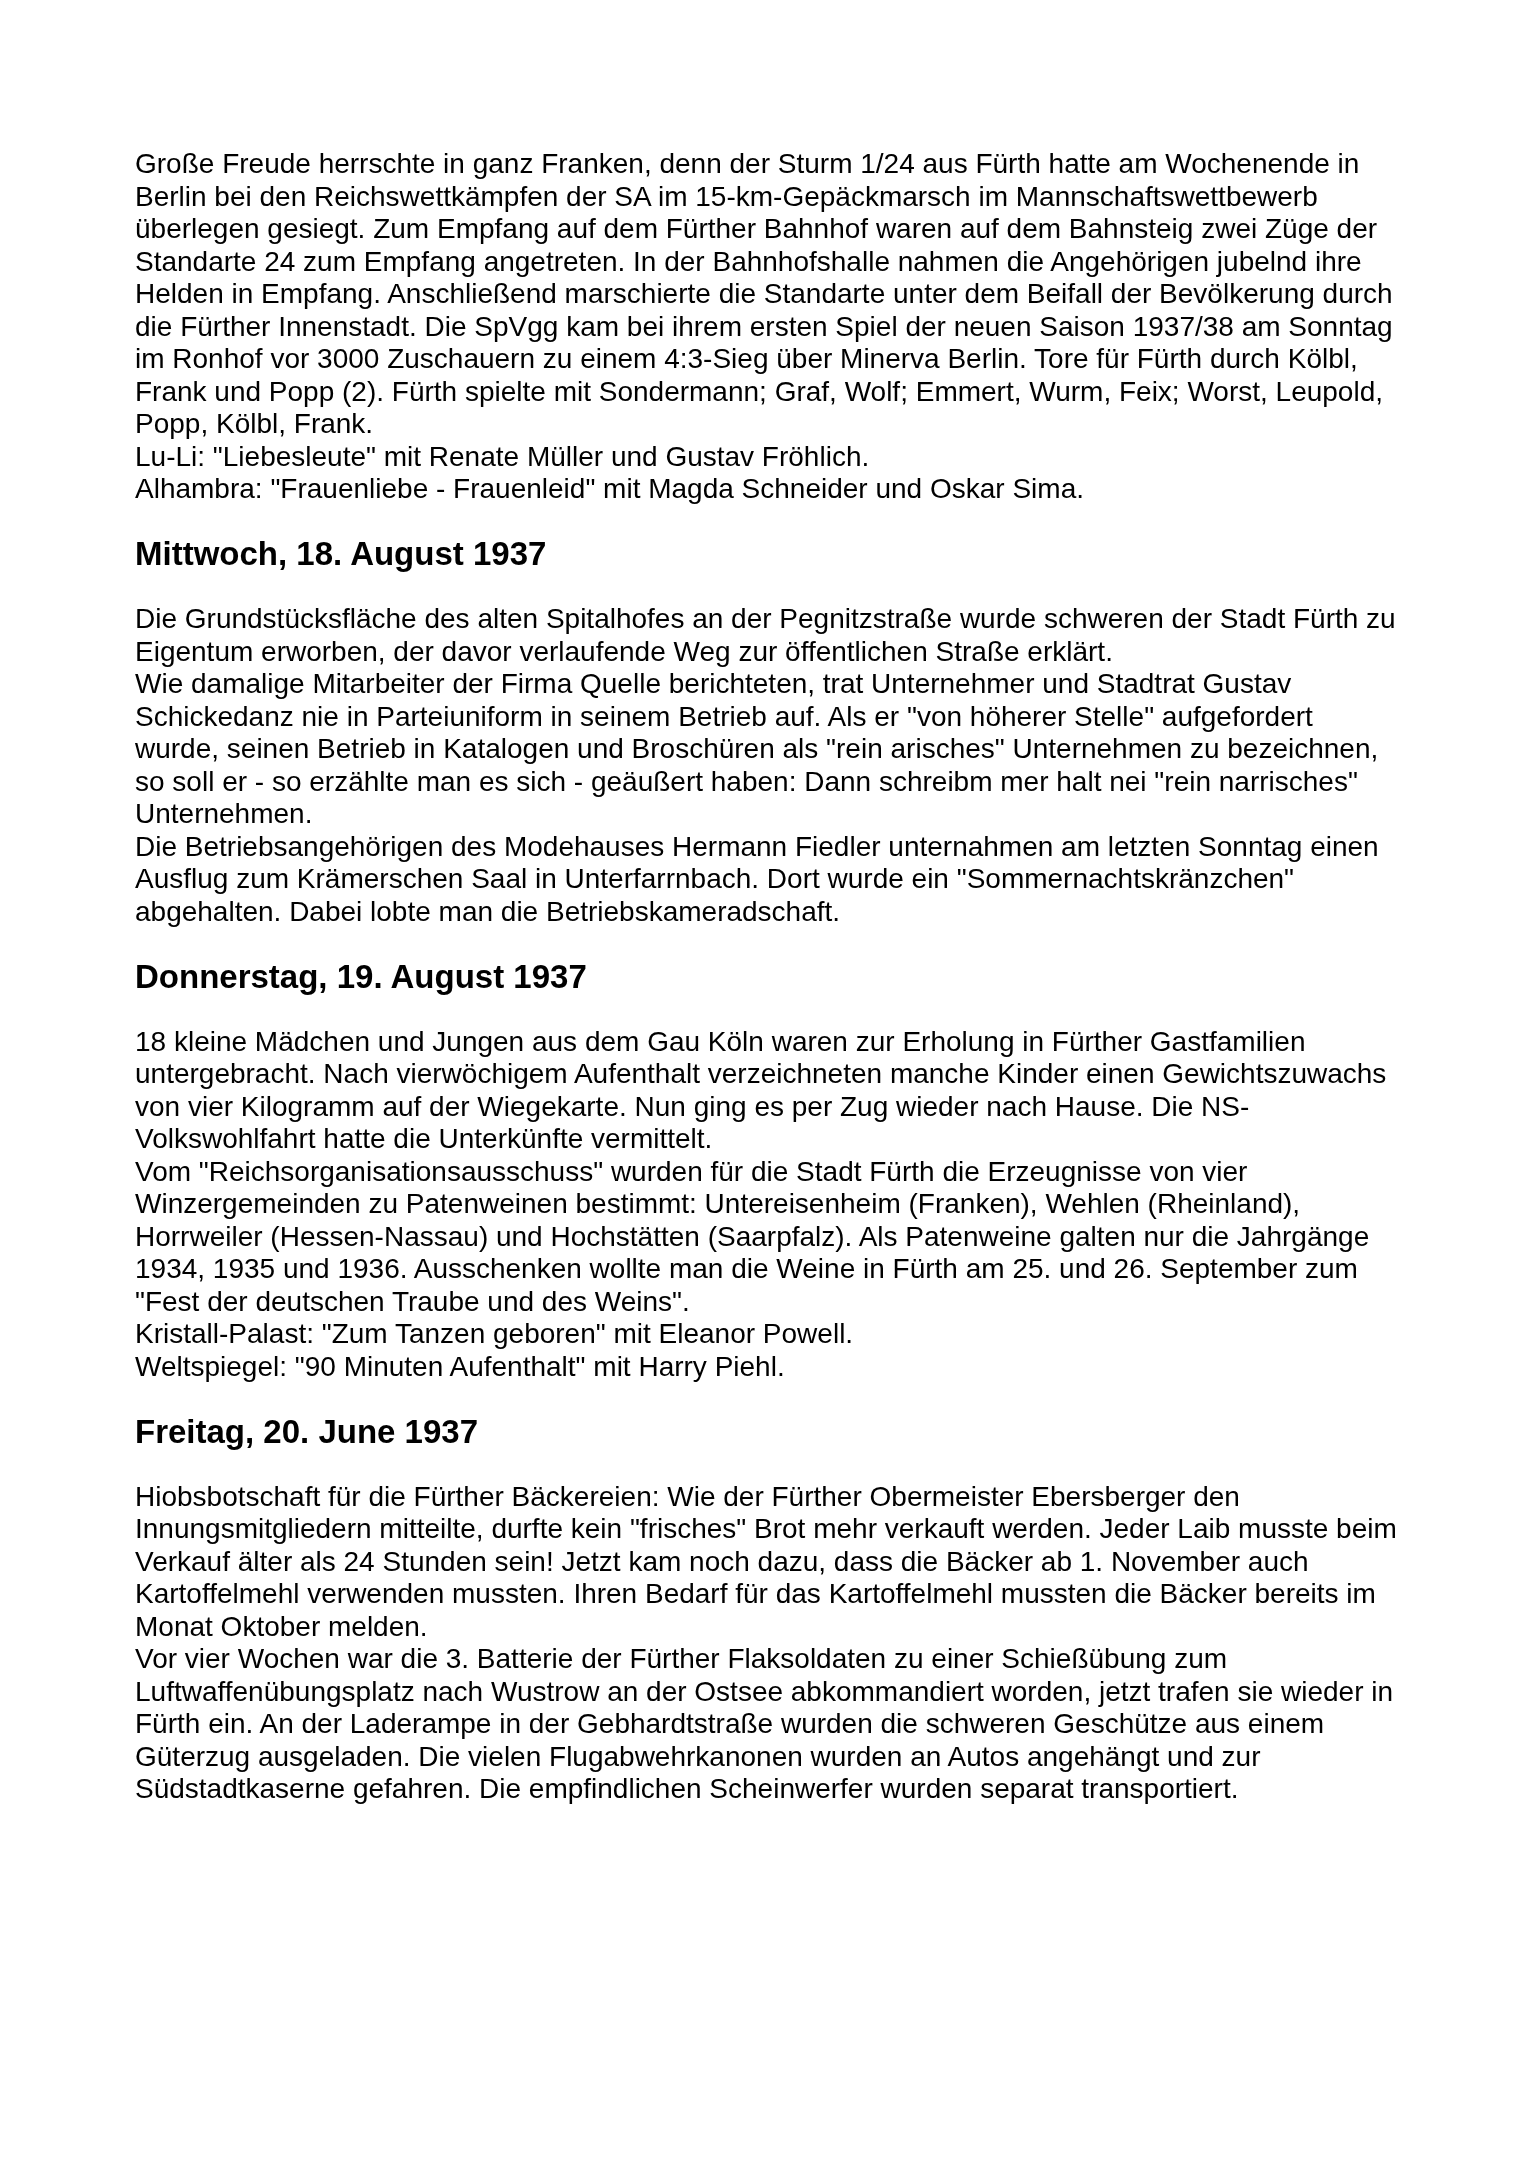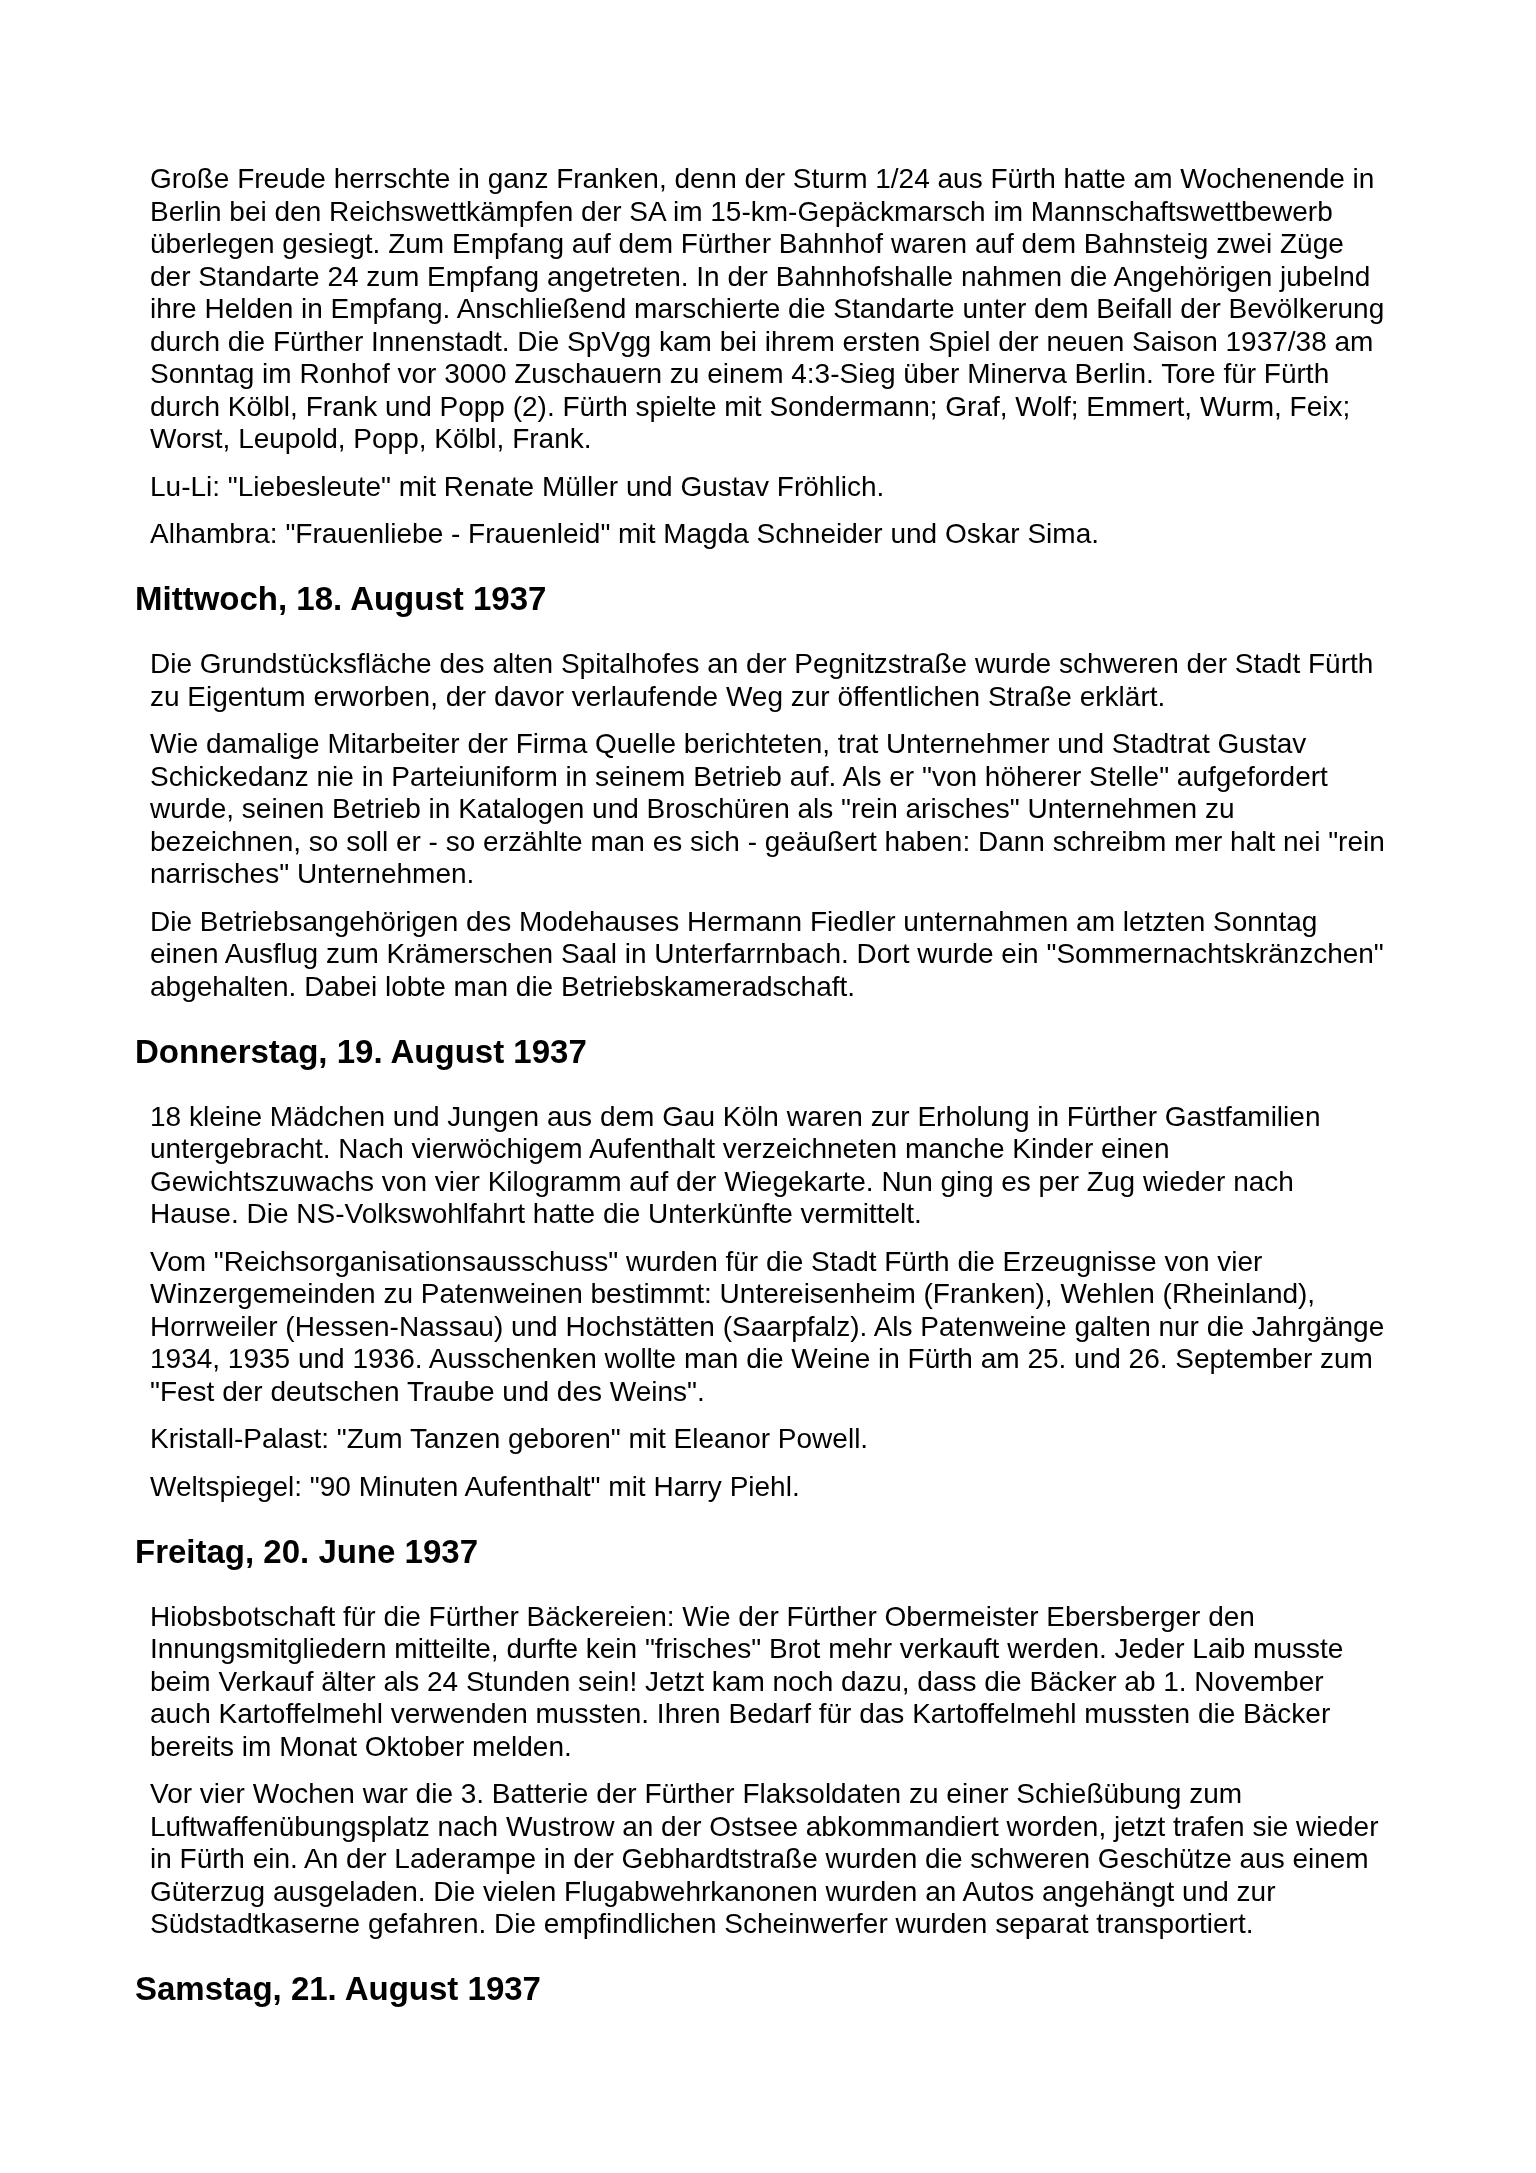--- a/index.html
+++ b/index.html
@@ -14,21 +14,21 @@
     box-sizing: border-box;
     background: #ffffff;
     padding: 148px 135px 80px 135px;
     font-family: "Liberation Sans", sans-serif;
     font-size: 28px;
     line-height: 32.5px;
     color: #000000;
     overflow: hidden;
   }
   .para {
-    margin: 15px;
+    margin: 0;
     padding: 0;
     font-weight: normal;
     word-spacing: normal;
   }
   .heading {
     margin: 32.5px 0 32.5px 0;
     padding: 0;
     font-size: 33px;
     line-height: 32.5px;
     font-weight: bold;
@@ -54,15 +54,14 @@
   <p class="para">18 kleine Mädchen und Jungen aus dem Gau Köln waren zur Erholung in Fürther Gastfamilien untergebracht. Nach vierwöchigem Aufenthalt verzeichneten manche Kinder einen Gewichtszuwachs von vier Kilogramm auf der Wiegekarte. Nun ging es per Zug wieder nach Hause. Die NS-Volkswohlfahrt hatte die Unterkünfte vermittelt.</p>
   <p class="para">Vom "Reichsorganisationsausschuss" wurden für die Stadt Fürth die Erzeugnisse von vier Winzergemeinden zu Patenweinen bestimmt: Untereisenheim (Franken), Wehlen (Rheinland), Horrweiler (Hessen-Nassau) und Hochstätten (Saarpfalz). Als Patenweine galten nur die Jahrgänge 1934, 1935 und 1936. Ausschenken wollte man die Weine in Fürth am 25. und 26. September zum "Fest der deutschen Traube und des Weins".</p>
   <p class="para">Kristall-Palast: "Zum Tanzen geboren" mit Eleanor Powell.</p>
   <p class="para">Weltspiegel: "90 Minuten Aufenthalt" mit Harry Piehl.</p>
 
   <h2 class="heading">Freitag, 20. June 1937</h2>
 
   <p class="para">Hiobsbotschaft für die Fürther Bäckereien: Wie der Fürther Obermeister Ebersberger den Innungsmitgliedern mitteilte, durfte kein "frisches" Brot mehr verkauft werden. Jeder Laib musste beim Verkauf älter als 24 Stunden sein! Jetzt kam noch dazu, dass die Bäcker ab 1. November auch Kartoffelmehl verwenden mussten. Ihren Bedarf für das Kartoffelmehl mussten die Bäcker bereits im Monat Oktober melden.</p>
   <p class="para">Vor vier Wochen war die 3. Batterie der Fürther Flaksoldaten zu einer Schießübung zum Luftwaffenübungsplatz nach Wustrow an der Ostsee abkommandiert worden, jetzt trafen sie wieder in Fürth ein. An der Laderampe in der Gebhardtstraße wurden die schweren Geschütze aus einem Güterzug ausgeladen. Die vielen Flugabwehrkanonen wurden an Autos angehängt und zur Südstadtkaserne gefahren. Die empfindlichen Scheinwerfer wurden separat transportiert.</p>
 
-  <h2 class="heading">Samstag, 21. August 1937</h2>
 
 </div>
 
 </body></html>

